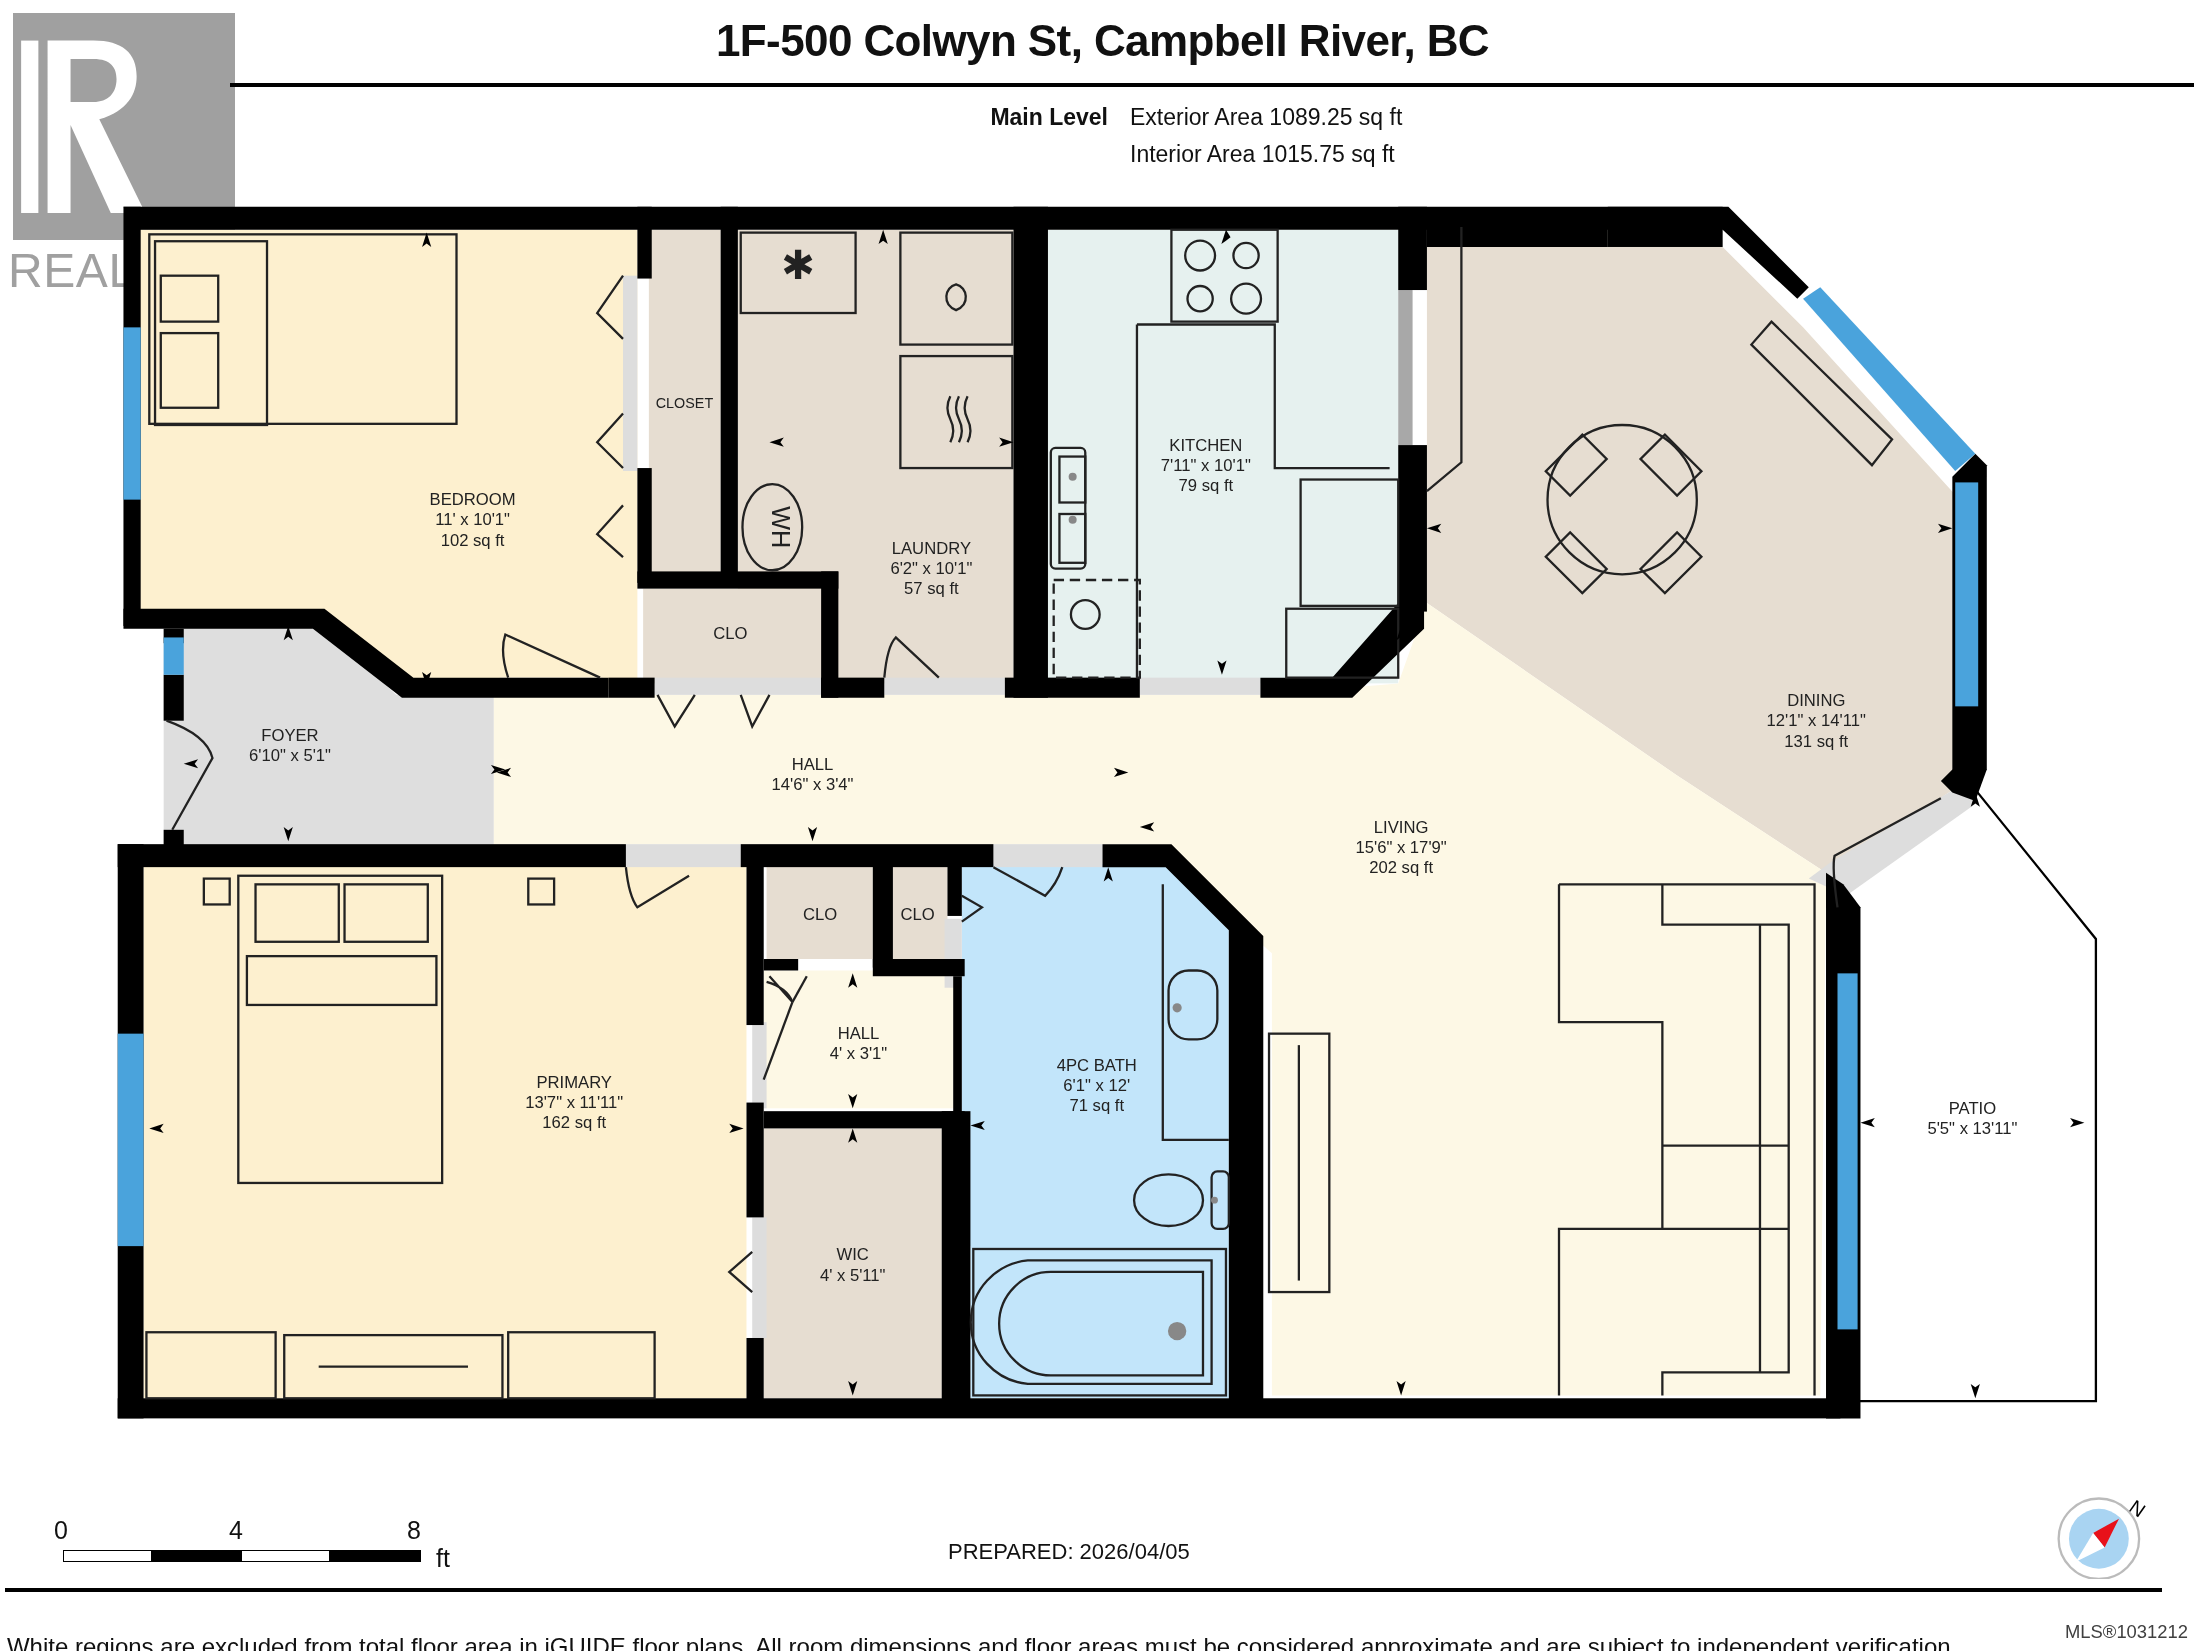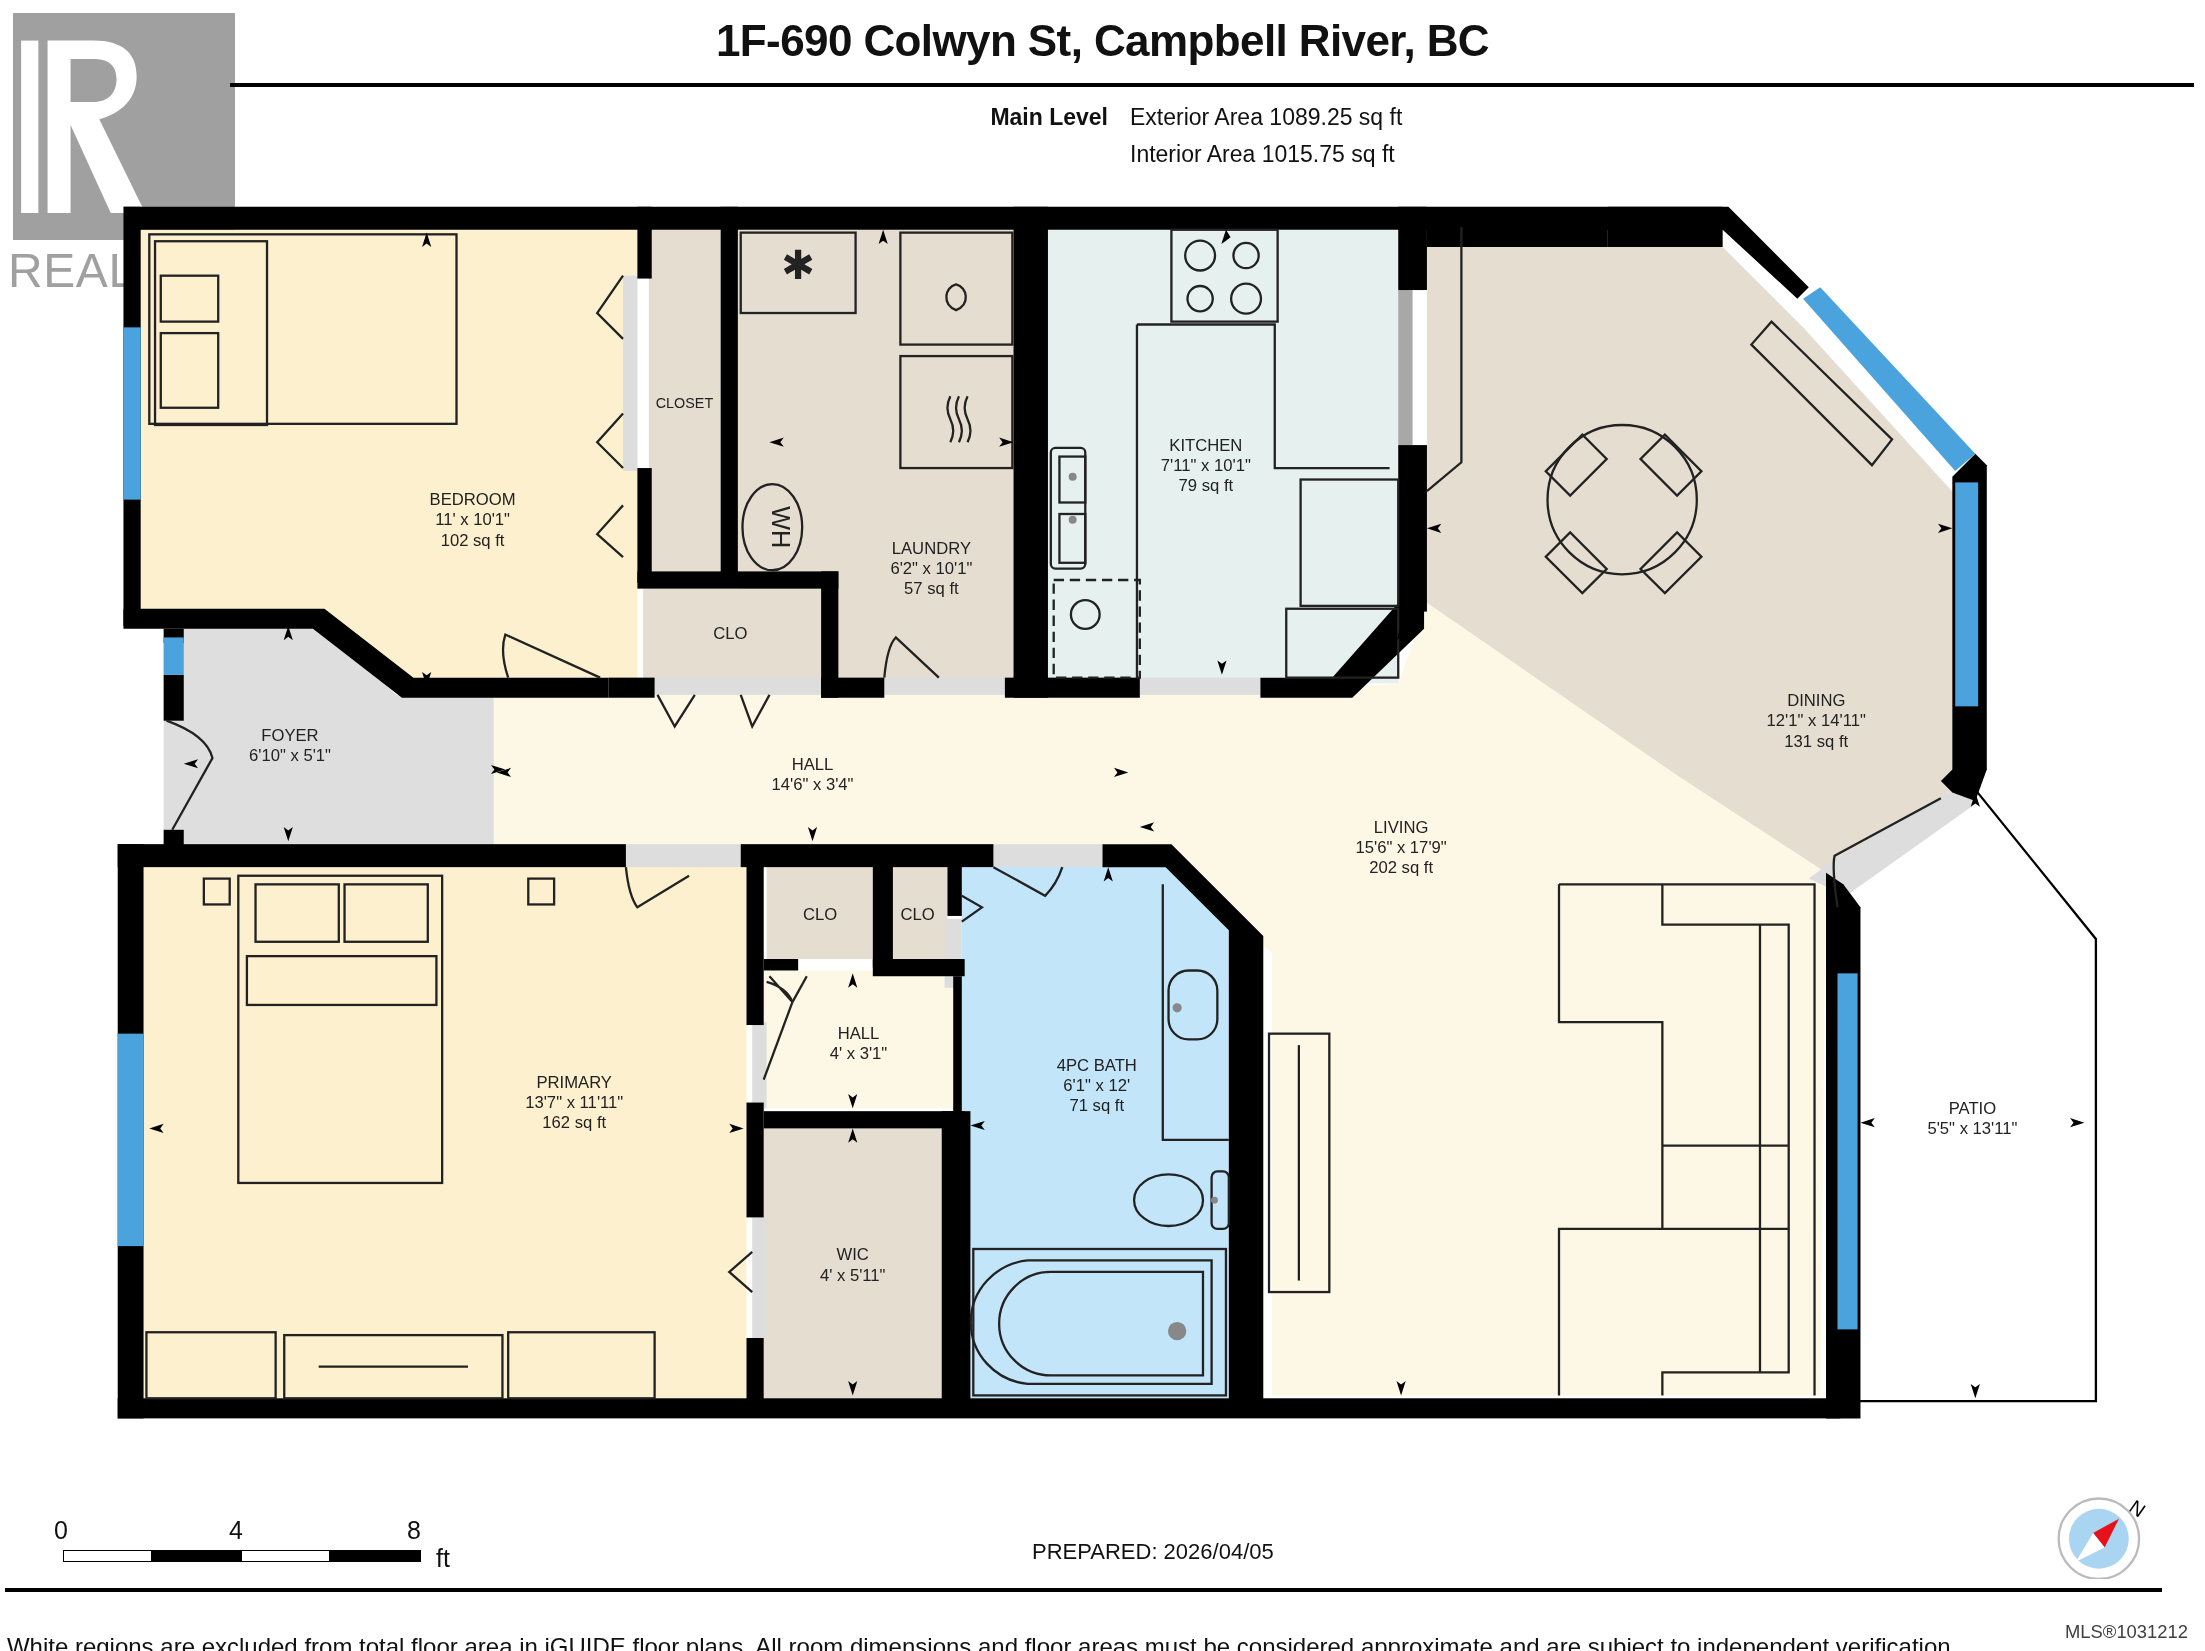--- a/index.html
+++ b/index.html
@@ -12,40 +12,40 @@
   .areas { position:absolute; top:99px; left:976px; font-size:23px; line-height:37px; }
   .areas .lvl { position:absolute; left:0; top:0; font-weight:bold; width:132px; text-align:right; }
   .areas .ext { position:absolute; left:154px; top:0; white-space:nowrap;text-align:right; }
   .areas .int { position:absolute; left:154px; top:37px; white-space:nowrap; }
   svg.plan { position:absolute; left:0; top:0; }
   .rl { font-family:"Liberation Sans", sans-serif; font-size:29px; fill:#222; text-anchor:middle; }
   .scale { position:absolute; left:57px; top:1516px; width:436px; height:69px; }
   .scale .n { position:absolute; top:0; font-size:25px; }
   .scale .bar { position:absolute; top:34px; height:11.5px; border:1.7px solid #000; box-sizing:border-box; }
   .scale .ft { position:absolute; left:379px; top:27.6px; font-size:25px; }
-  .prepared { position:absolute; left:1032px; top:1539px; font-size:22px; white-space:nowrap; }
+  .prepared { position:absolute; left:948px; top:1539px; font-size:22px; white-space:nowrap; }
   .foot-rule { position:absolute; left:4.6px; right:43px; top:1588px; height:4px; background:#000; }
   .disclaimer { position:absolute; left:6.9px; top:1633px; font-size:24px; white-space:nowrap; }
   .mls { position:absolute; right:17px; top:1621px; font-size:18.4px; color:#404040; }
   .compass { position:absolute; left:2050px; top:1487px; width:115px; height:92px; }
 </style>
 </head>
 <body>
 
 <div class="realtor">
   <div class="box">
     <svg width="222" height="227" viewBox="0 0 386 395">
       <rect x="14" y="48" width="30" height="300" fill="#fff"></rect>
       <path d="M60 48 L60 348 L100 348 L100 195 L170 348 L230 348 L150 185 C200 170 215 140 215 110 C215 70 190 48 140 48 Z M100 80 L140 80 C170 80 180 95 180 115 C180 140 165 155 140 155 L100 155 Z" fill="#fff"></path>
     </svg>
   </div>
   <div class="txt"><span>REALTOR</span><sup style="font-size:23px">®</sup></div>
 </div>
 
-<div class="title">1F-690 Colwyn St, Campbell River, BC</div>
+<div class="title">1F-500 Colwyn St, Campbell River, BC</div>
 <div class="title-rule"></div>
 
 <div class="areas">
   <div class="lvl">Main Level</div>
   <div class="ext">Exterior Area 1089.25 sq ft</div>
   <div class="int">Interior Area 1015.75 sq ft</div>
 </div>
 
 <svg class="plan" width="2205" height="1651" viewBox="0 0 3840 2875">
 

